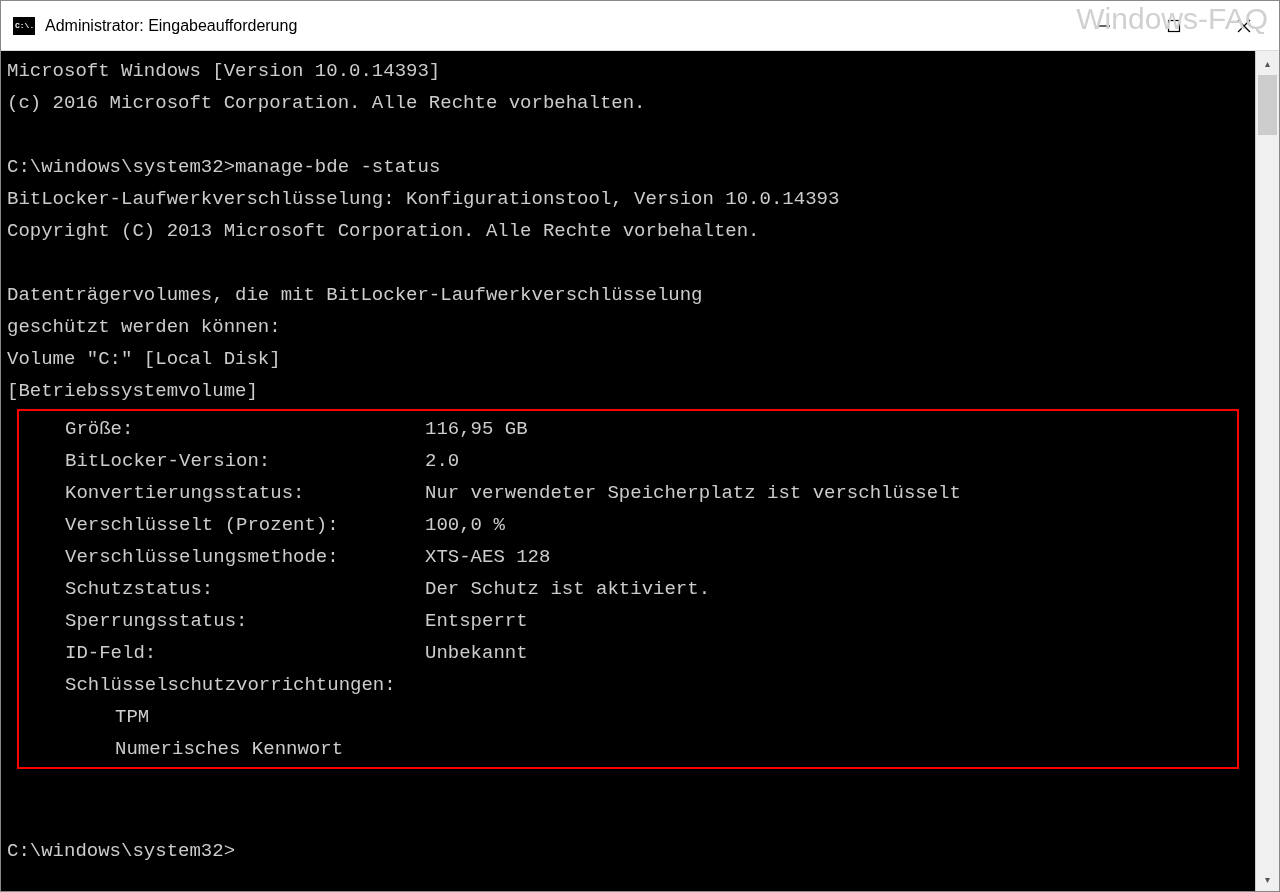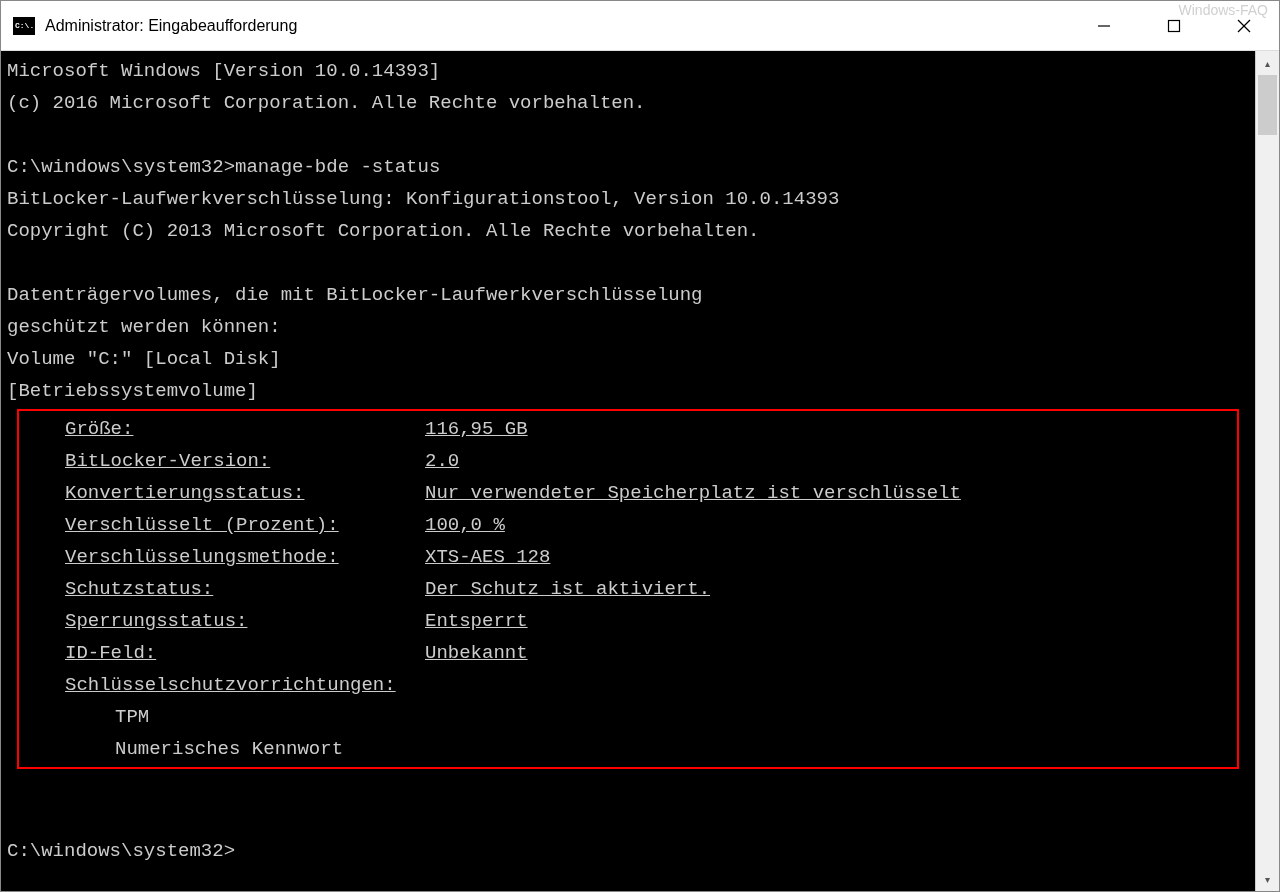--- a/index.html
+++ b/index.html
@@ -114,36 +114,35 @@
       height: 60px;
       background: #ccc;
     }
     .redbox {
       border: 2px solid #ff0000;
       margin: 2px 10px;
       padding: 2px 6px;
     }
     .row {
       display: flex;
-      text-decoration: underline;
     }
     .label-col {
       width: 400px;
       padding-left: 40px;
     }
     .indent {
       padding-left: 90px;
       font-family: Liberation Mono, monospace;
     }
     .watermark {
       position: absolute;
       top: 2px;
       right: 12px;
       color: #d0d0d0;
-      font-size: 14px;
+      font-size: 30px;
       z-index: 20;
       pointer-events: none;
       font-family: Arial, sans-serif;
     }
   </style>
 </head>
 <body>
 
 <div class="watermark">Windows-FAQ</div>
 

